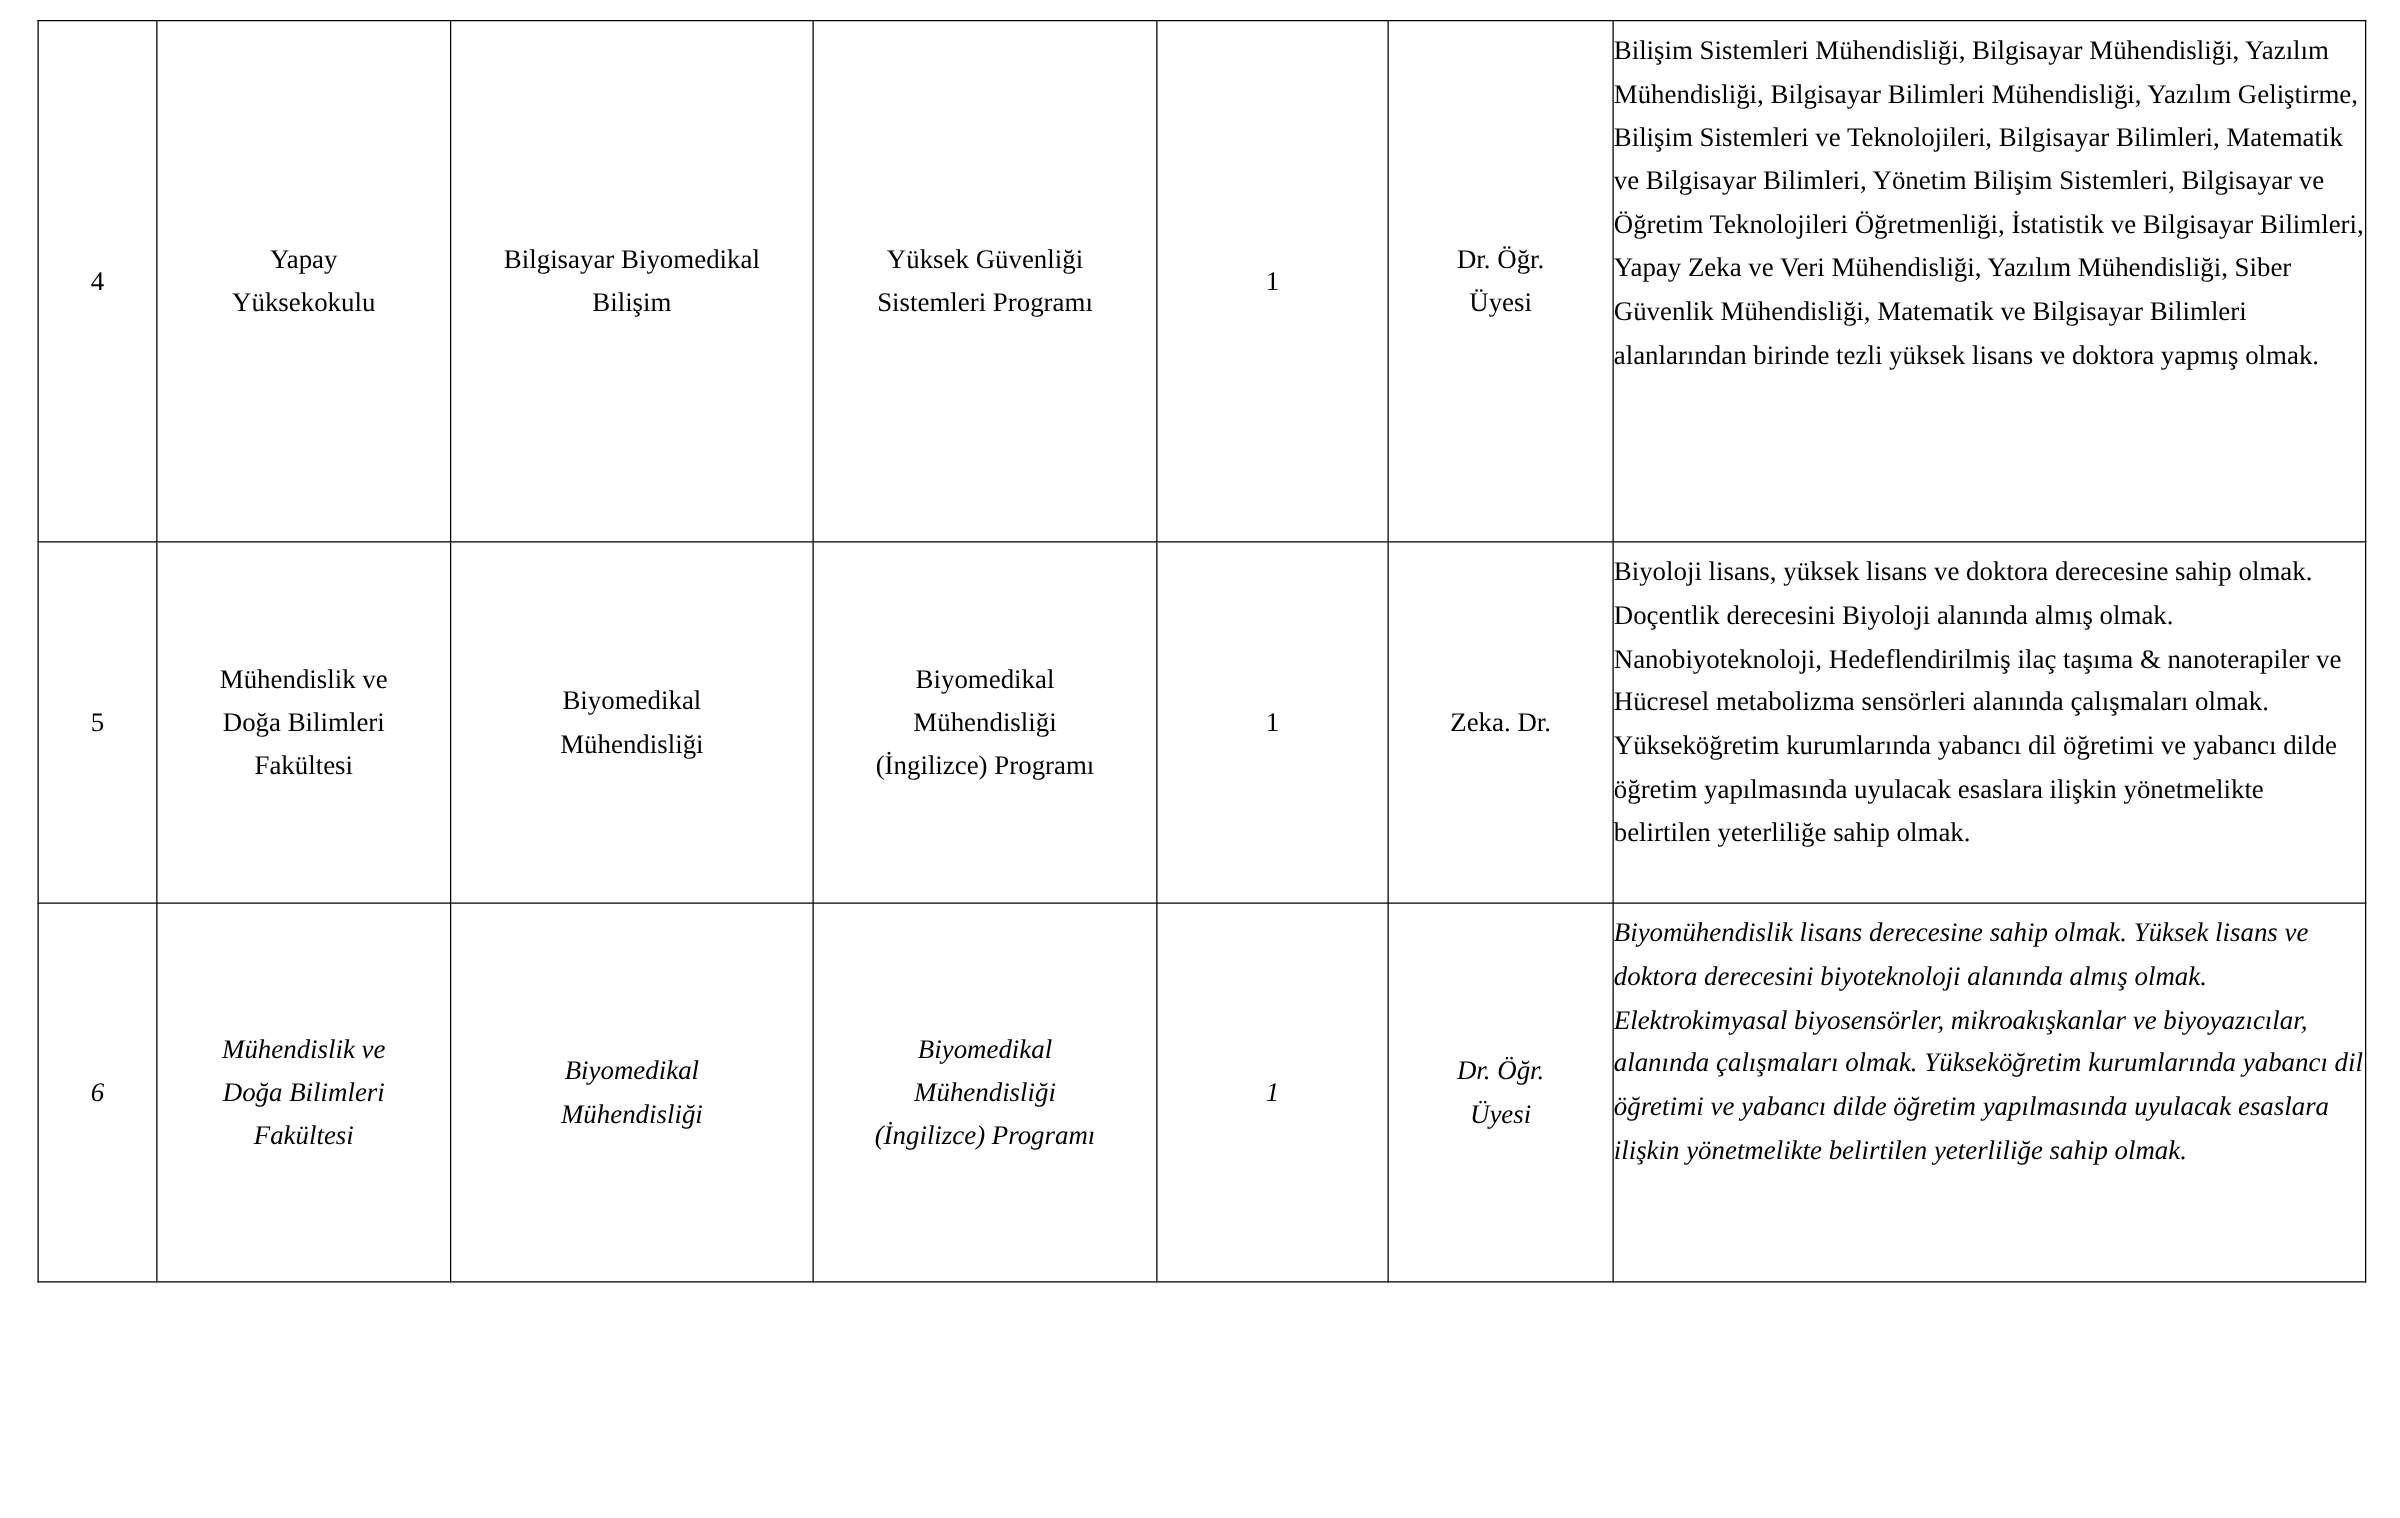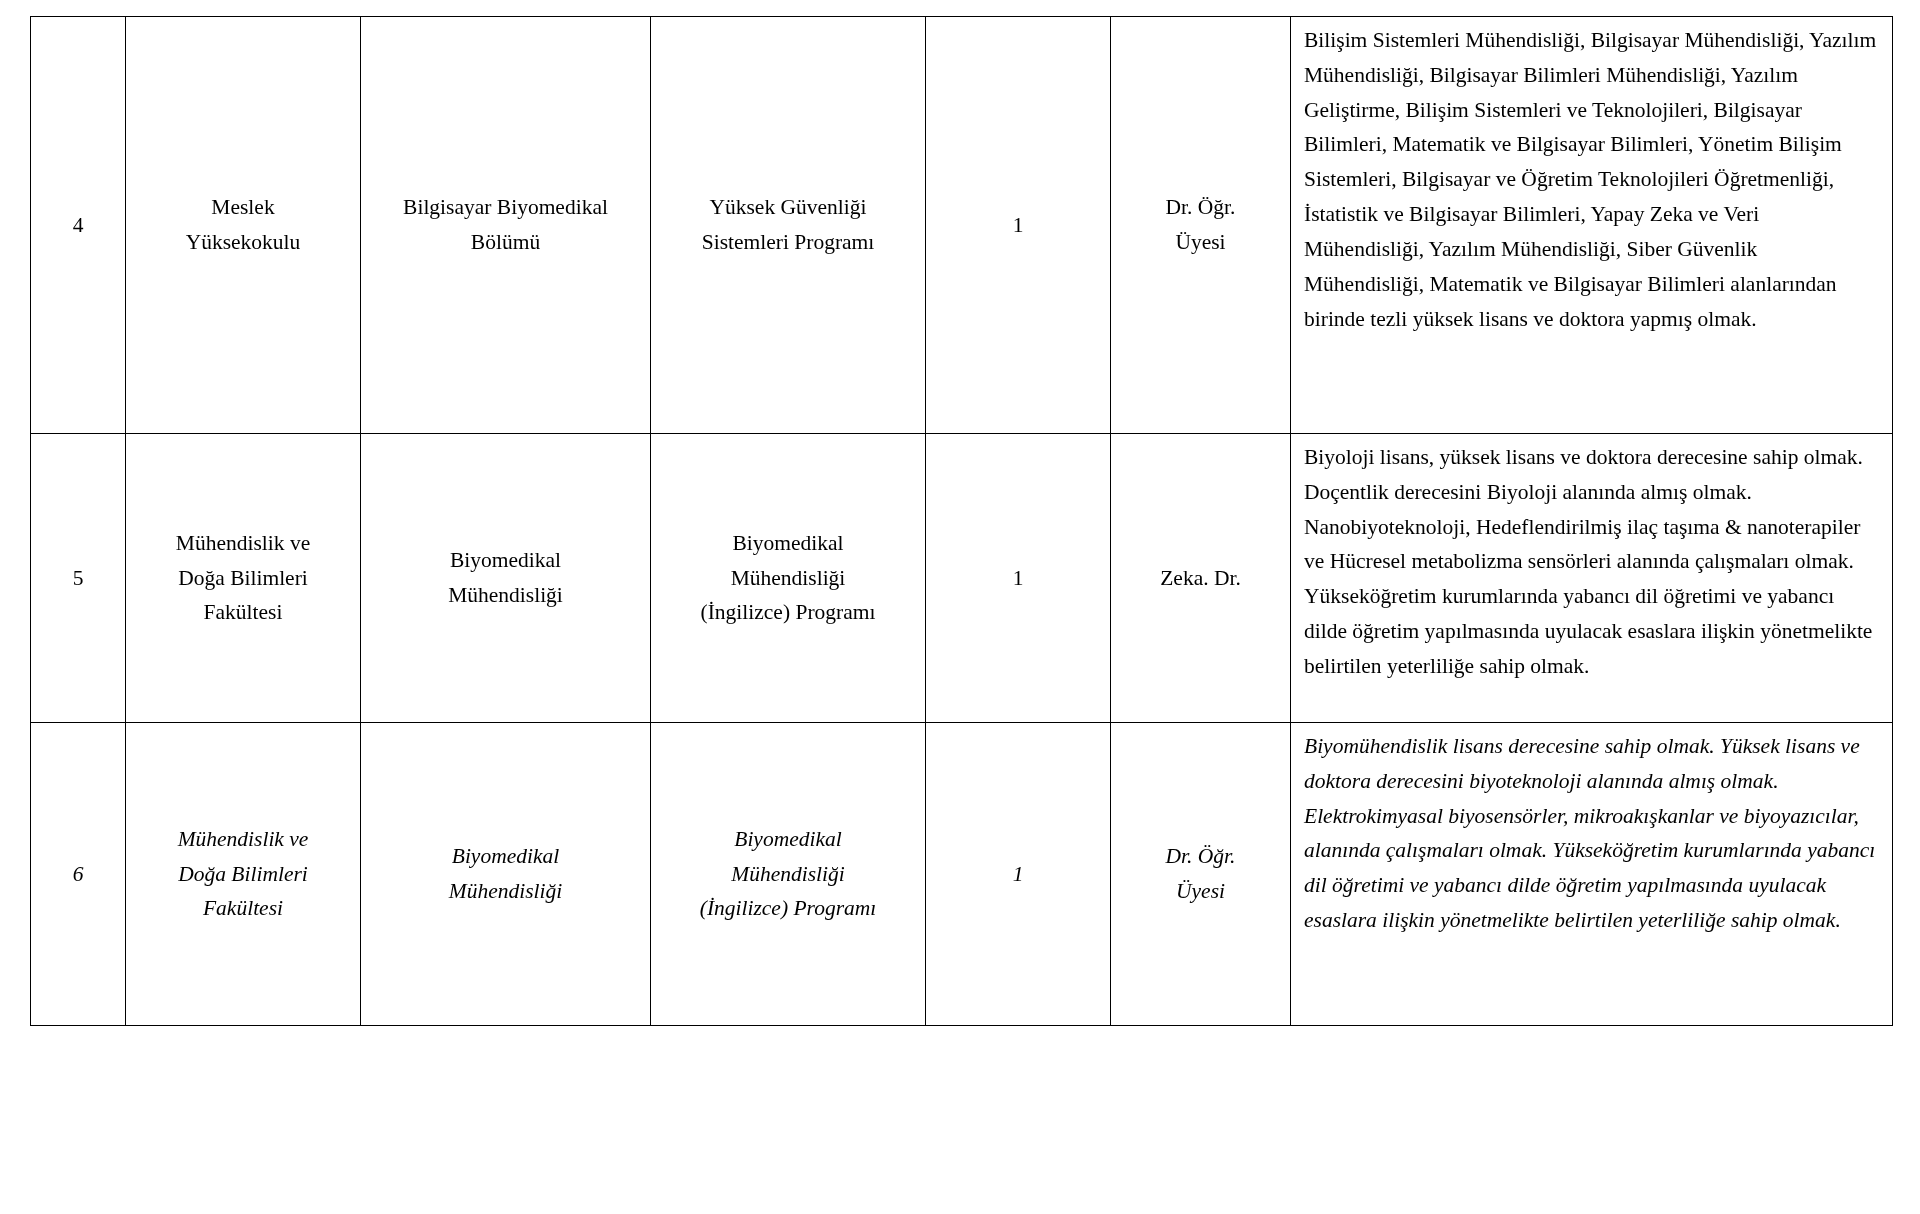--- a/index.html
+++ b/index.html
@@ -22,21 +22,21 @@
   }
   table.req-table {
     border-collapse: collapse;
     table-layout: fixed;
     width: 1862px;
     margin: 0;
   }
   table.req-table td {
     border: 1.4px solid #000000;
     vertical-align: middle;
-    padding: 6px 13px;
+    padding: 6px 0;
     font-size: 21.5px;
     line-height: 1.62;
   }
   
   col.c-no    { width: 95px; }
   col.c-unit  { width: 235px; }
   col.c-dept  { width: 290px; }
   col.c-prog  { width: 275px; }
   col.c-qty   { width: 185px; }
   col.c-title { width: 180px; }
@@ -87,26 +87,26 @@
       <col class="c-dept">
       <col class="c-prog">
       <col class="c-qty">
       <col class="c-title">
       <col class="c-cond">
     </colgroup>
     <tbody>
       <tr class="row-4">
         <td class="col-no">4</td>
         <td class="col-unit">
-          <span class="cell-line">Meslek</span>
+          <span class="cell-line">Yapay</span>
           <span class="cell-line">Yüksekokulu</span>
         </td>
         <td class="col-dept">
           <span class="cell-line">Bilgisayar Biyomedikal</span>
-          <span class="cell-line">Bölümü</span>
+          <span class="cell-line">Bilişim</span>
         </td>
         <td class="col-prog">
           <span class="cell-line">Yüksek Güvenliği</span>
           <span class="cell-line">Sistemleri Programı</span>
         </td>
         <td class="col-qty">1</td>
         <td class="col-title">
           <span class="cell-line">Dr. Öğr.</span>
           <span class="cell-line">Üyesi</span>
         </td>

